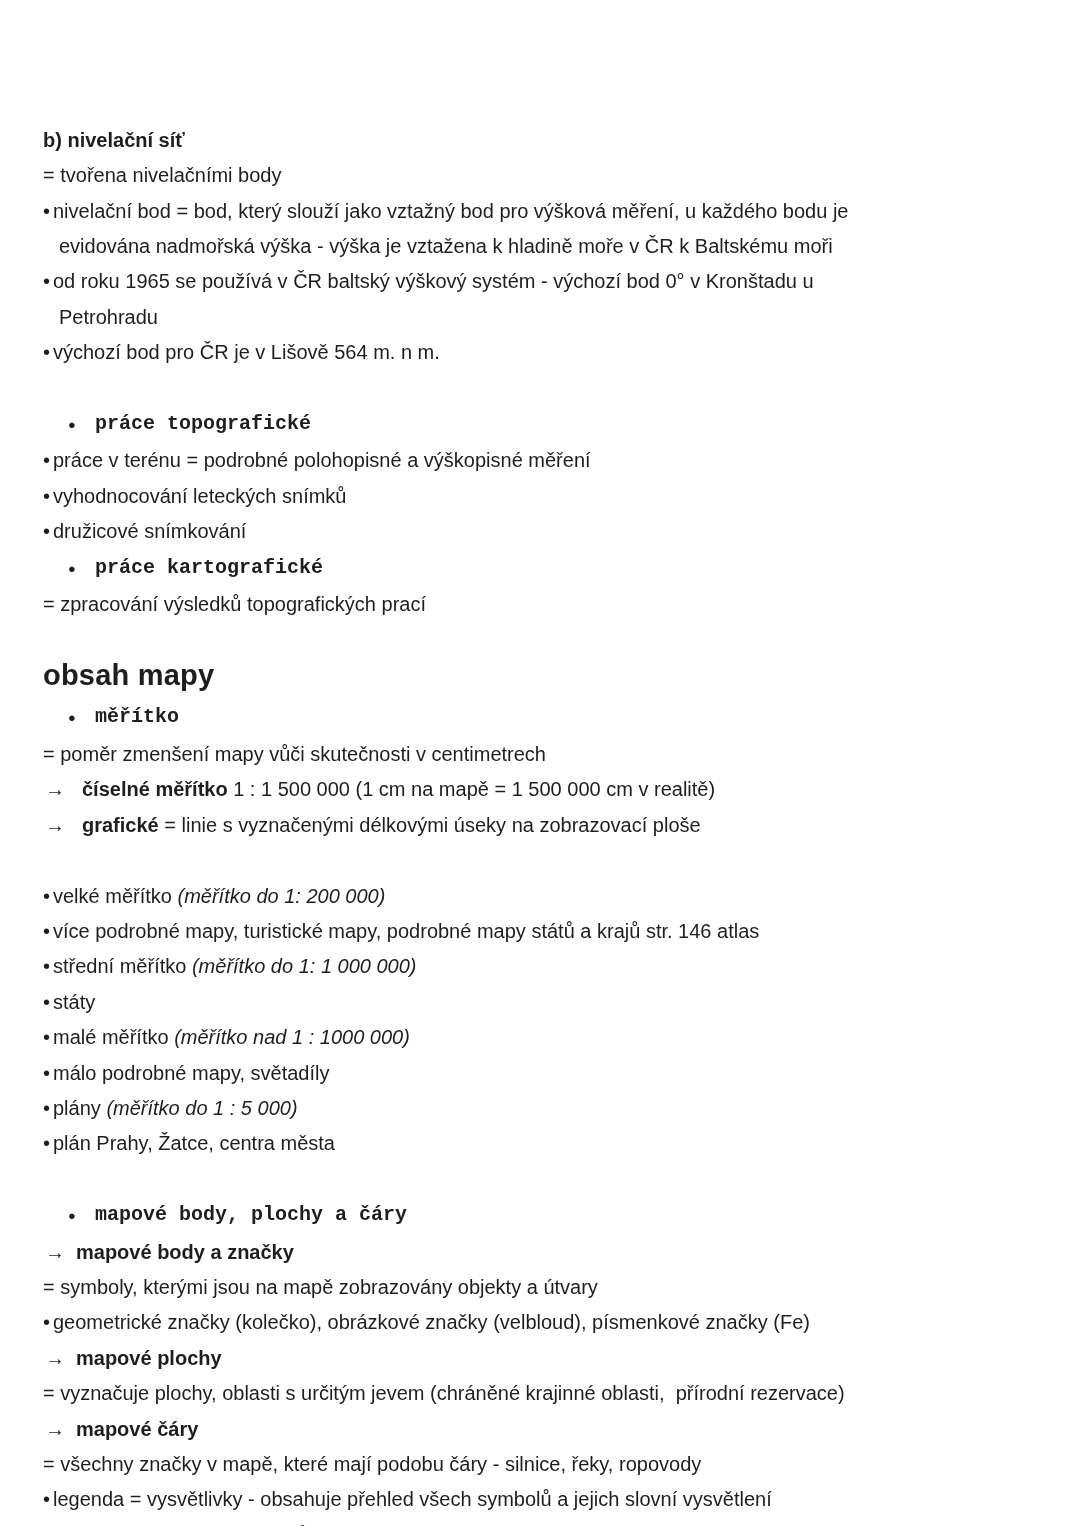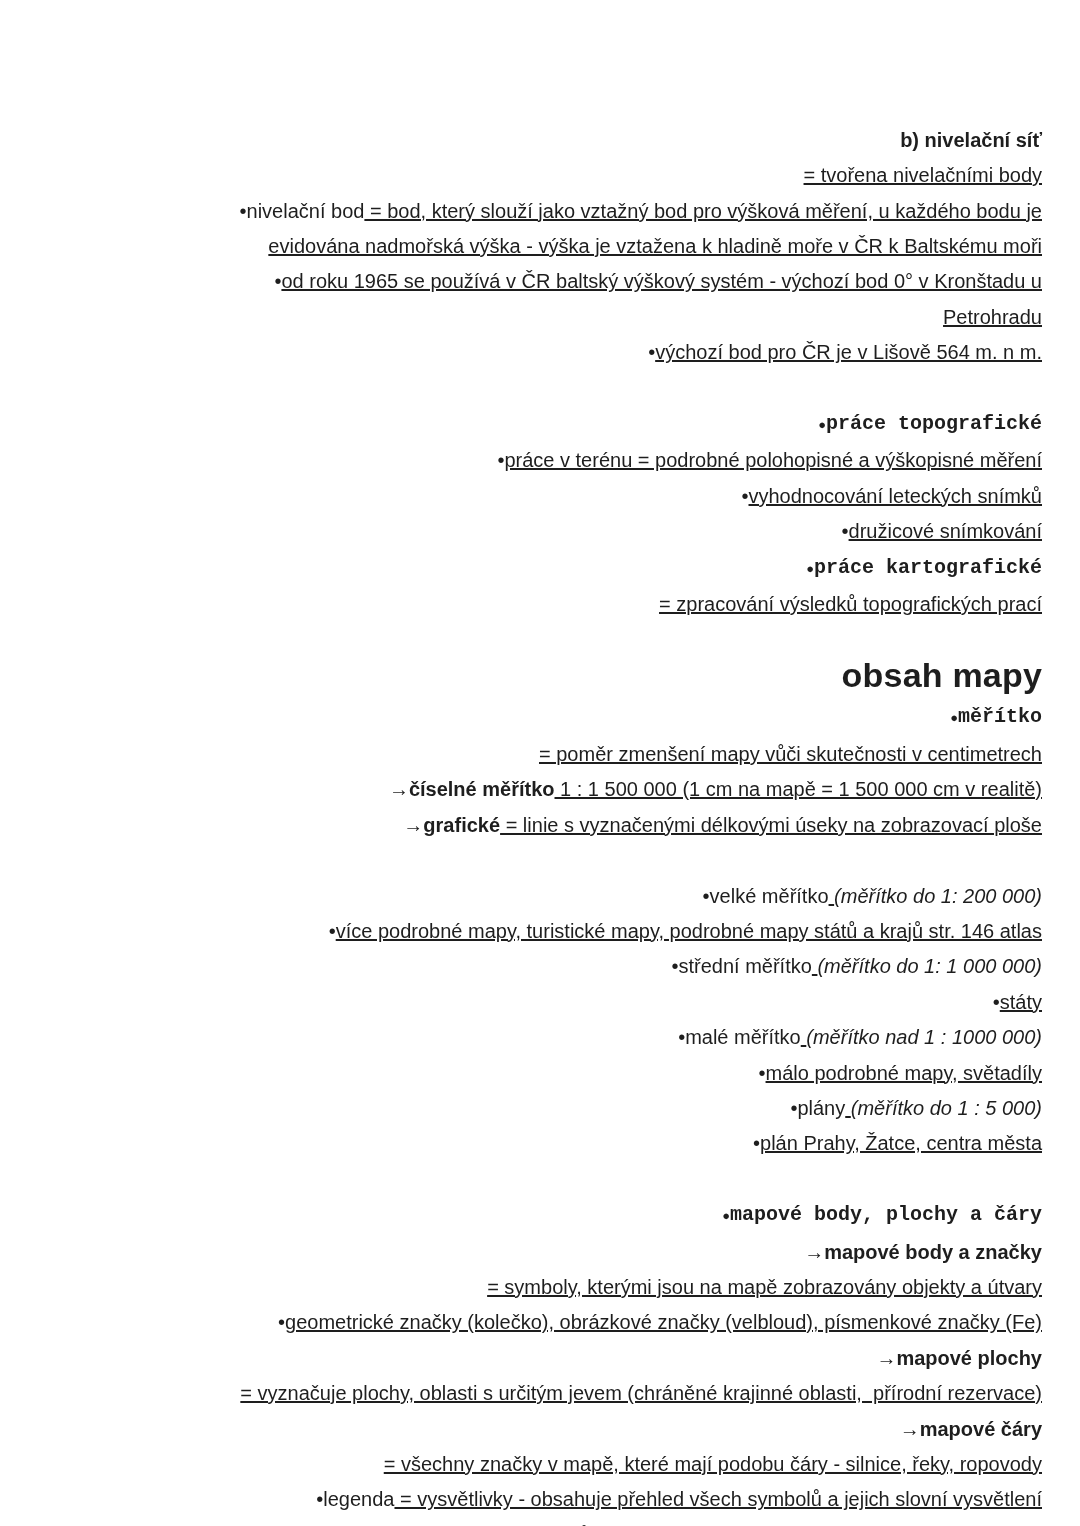--- a/index.html
+++ b/index.html
@@ -9,41 +9,40 @@
     height: 1526px;
     box-sizing: border-box;
     background: #ffffff;
     color: #1e1e1e;
     font-family: "Liberation Sans", "DejaVu Sans", sans-serif;
     font-size: 20px;
     line-height: 35.4px;
     padding: 52px 38px 0 43px;
     overflow: hidden;
     white-space: pre-wrap;
-    text-align: right;
   }
   .line { min-height: 35.4px; }
   .spacer { height: 35.4px; }
   .h3 { font-weight: 700; }
   .h1 {
-    font-size: 34px;
+    font-size: 29px;
     line-height: 48px;
     font-weight: 700;
     margin-top: 29px;
     letter-spacing: 0.2px;
   }
   .cont { padding-left: 16px; }
   .disc { padding-left: 25px; font-family: Liberation Mono, monospace; }
   .arrow, .arrow-bold { padding-left: 2px; }
   .marker { display: inline-block; }
   .bullet .marker { width: 10px; }
   .disc .marker { width: 27px; font-size: 13px; }
   .arrow .marker { width: 37px; font-weight: 700; }
   .arrow-bold .marker { width: 31px; font-weight: 700; }
-  .seg-normal { font-weight: 400; text-decoration: underline; }
+  .seg-normal { font-weight: 400; }
   .seg-bold { font-weight: 700; }
   .seg-underline {
     text-decoration-thickness: 1.5px;
     text-underline-offset: 3.5px;
   }
   .seg-italic { font-style: italic; }
 </style>
 </head>
 <body>
 

